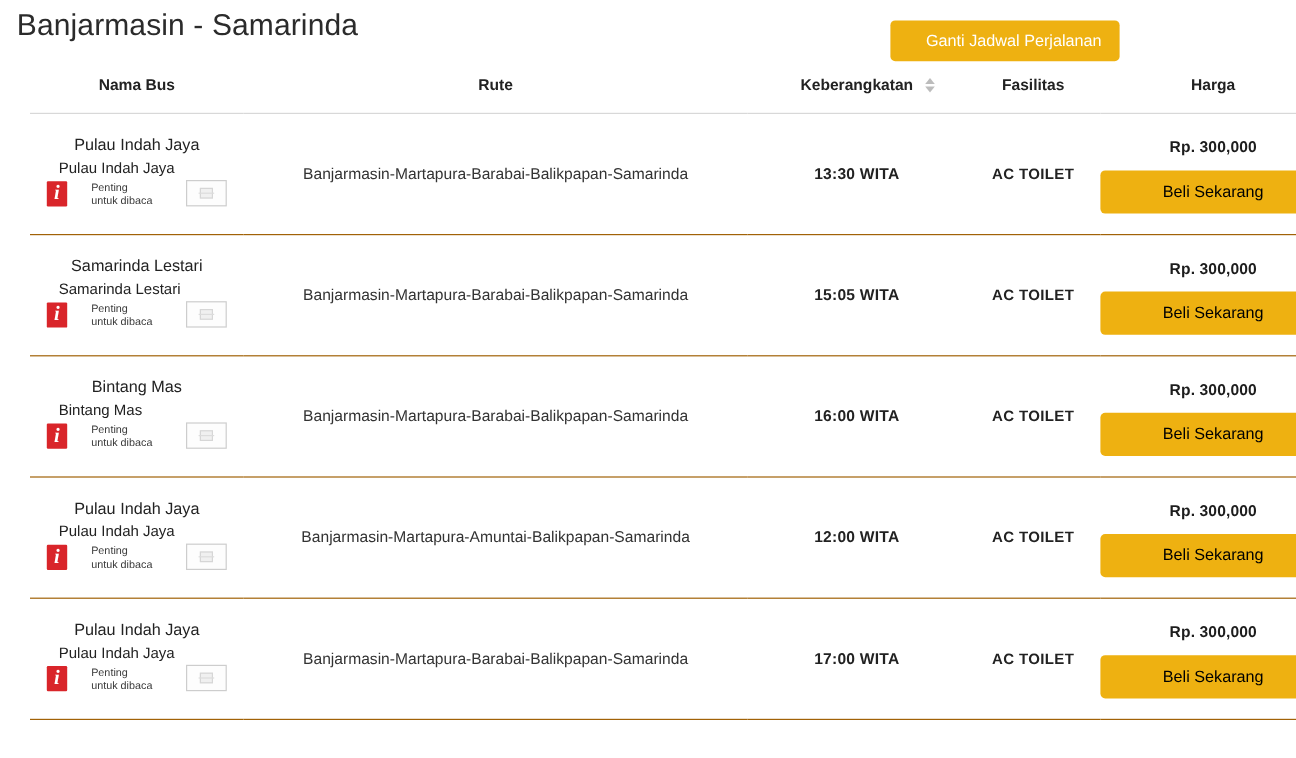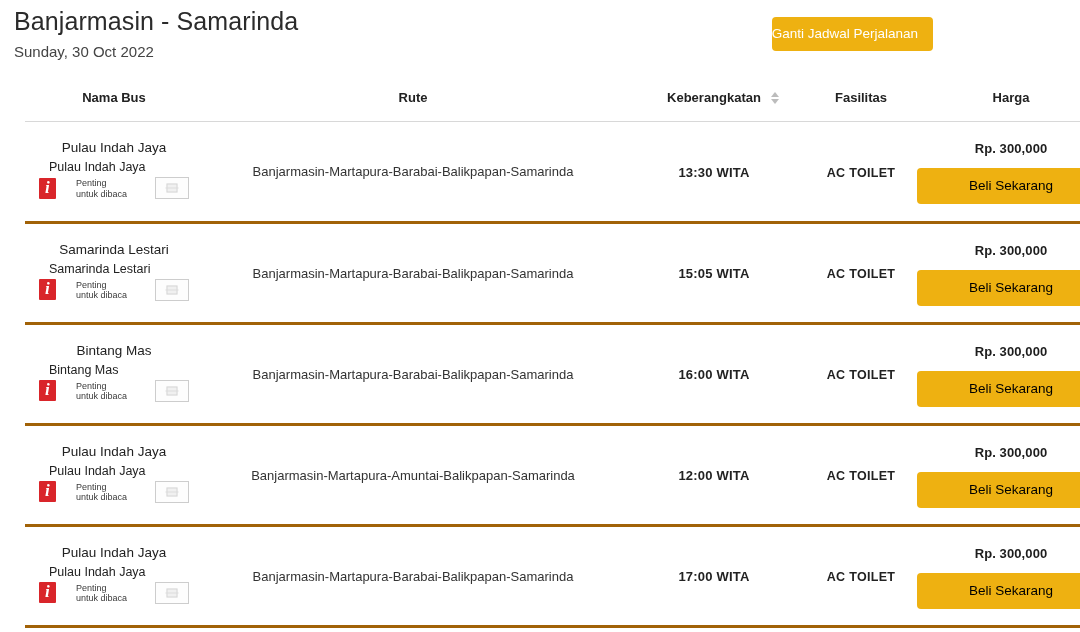--- a/index.html
+++ b/index.html
@@ -20,21 +20,21 @@
   }
   .page-subtitle {
     font-size: 15px; font-weight: 400; color: #444;
     line-height: 22px; margin: 5px 0 0 0;
   }
   .change-schedule-btn {
     position: absolute; right: 11px; top: 17px;
     background: #eeb111; color: #ffffff;
     border: none; border-radius: 4px;
     font-size: 13.5px; font-family: "Liberation Sans", sans-serif;
-    padding: 9px 15px 10px 0;
+    padding: 9px 15px 10px 30px;
     cursor: pointer; white-space: nowrap;
     line-height: 15px;
   }
 
   
   table.bus-table {
     width: 1080px;
     border-collapse: collapse;
     margin-top: 27px;
     table-layout: fixed;
@@ -64,21 +64,21 @@
     border-left: 4px solid transparent;
     border-right: 4px solid transparent;
   }
   .sort-icon::before { top: 0; border-bottom: 5px solid #333; }
   .sort-icon::after  { bottom: 0; border-top: 5px solid #333; }
   
   th.col-dep .sort-icon { position: absolute; right: 26px; bottom: 17px; margin:0; }
   th.col-price .sort-icon { position: absolute; right: 7px; bottom: 17px; margin:0; }
 
   table.bus-table tbody td {
-    border-bottom: 3px solid #a16207;
+    border-bottom: 1px solid #a16207;
     vertical-align: middle;
     padding: 0;
     height: 101px;
   }
   tbody tr td { text-align: center; }
 
   
   .bus-cell { padding: 0 8px; }
   .bus-alt-top {
     font-size: 13.5px; color: #222; line-height: 16px;
@@ -142,21 +142,20 @@
     padding: 10px 0 11px 0; cursor: pointer; line-height: 15px;
   }
 </style>
 </head>
 <body>
 
 <div id="page">
 
   <div class="page-header">
     <h1 class="page-title">Banjarmasin - Samarinda</h1>
-    <div class="page-subtitle">Sunday, 30 Oct 2022</div>
     <button class="change-schedule-btn">Ganti Jadwal Perjalanan</button>
   </div>
 
   <table class="bus-table">
     <thead>
       <tr>
         <th class="col-bus">
           <span class="th-inner">
               <span>Nama Bus</span>
             </span>

